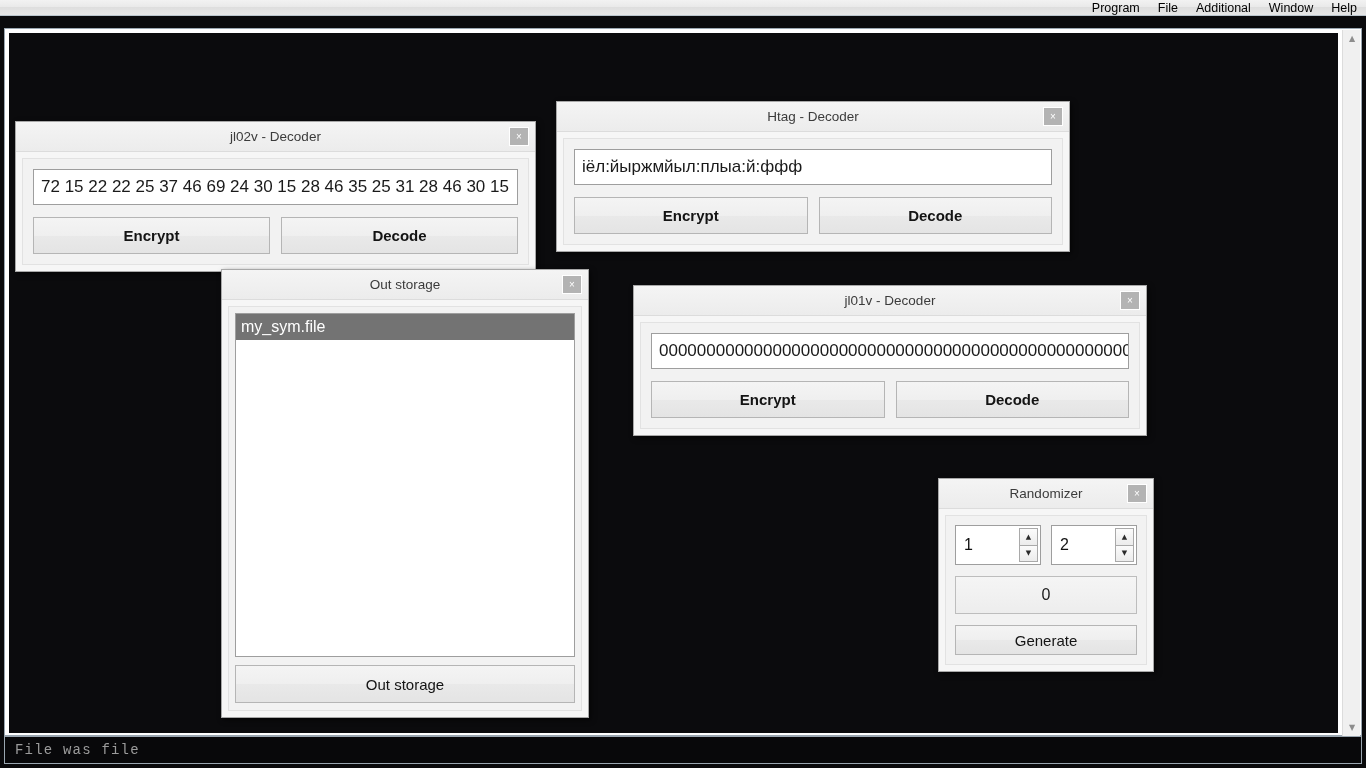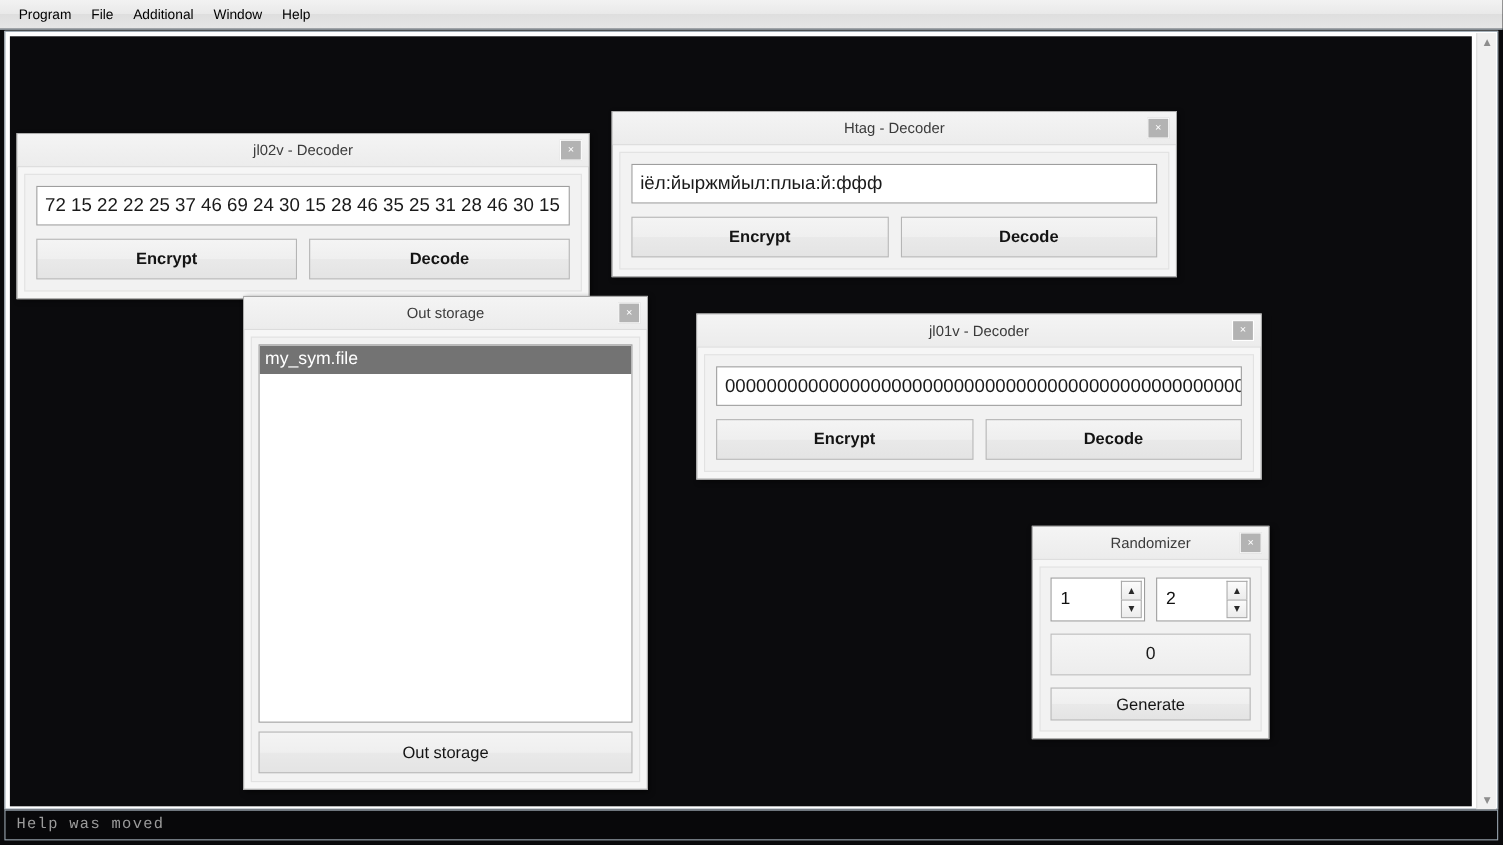--- a/index.html
+++ b/index.html
@@ -9,26 +9,27 @@
     height: 768px;
     overflow: hidden;
     font-family: "Liberation Sans", sans-serif;
     background: #0a0a0c;
   }
 
   
   #menubar {
     position: absolute;
     left: 0; top: 0;
-    width: 1366px; height: 27px;
+    width: 1366px; height: 16px;
     background: linear-gradient(to bottom, #f2f2f2 0%, #e9e9e9 48%, #dedede 50%, #e6e6e6 100%);
     border-bottom: 1px solid #b9c4cc;
     display: flex;
     align-items: center;
     padding-left: 8px;
+    justify-content: flex-end;
   }
   .menu-item {
     font-size: 12.5px;
     color: #000;
     padding: 3px 9px;
     line-height: 14px;
     white-space: nowrap;
     cursor: default;
   }
 
@@ -348,14 +349,14 @@
 
   </div>
 
   <div id="vscroll">
     <div class="scroll-arrow" id="scroll-up">▲</div>
     <div class="scroll-arrow" id="scroll-down">▼</div>
   </div>
 </div>
 
 <div id="statusbar">
-  <span class="status-text">Help was moved</span>
+  <span class="status-text">File was file</span>
 </div>
 
 </body></html>

